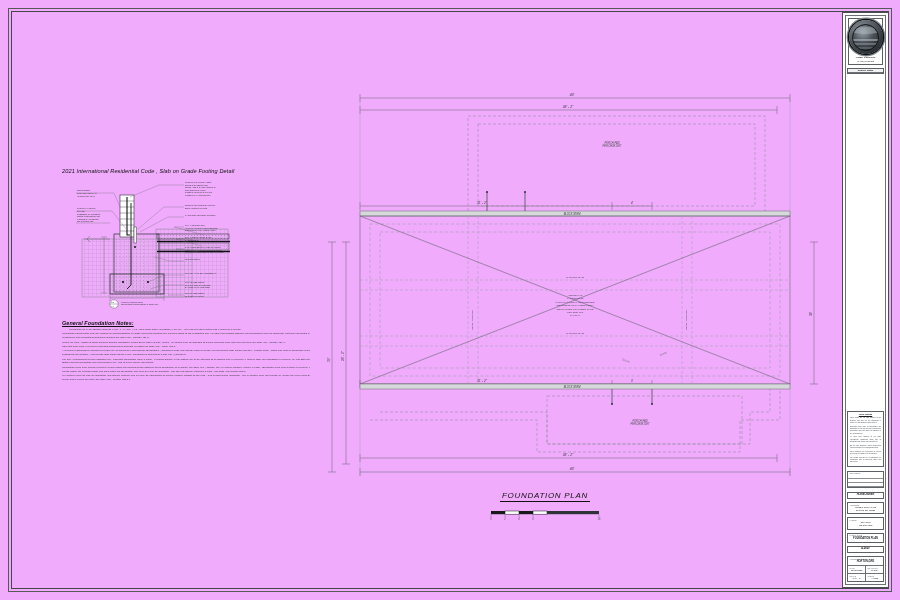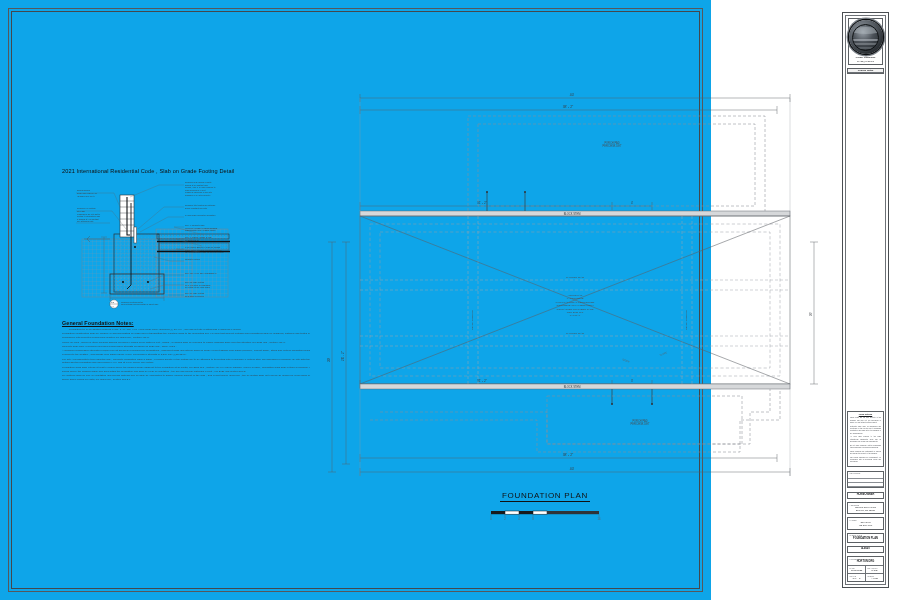--- a/index.html
+++ b/index.html
@@ -1,19 +1,19 @@
 <!DOCTYPE html>
 <html><head>
 <meta charset="utf-8">
 <style>
   html,body{margin:0;padding:0;background:#ffffff;}
   body{width:900px;height:600px;overflow:hidden;
        font-family:"Liberation Sans",sans-serif;color:#1a1a1a;}
 
-  #sheet{position:relative;width:711px;height:600px;background:#0ea5e9;}
+  #sheet{position:relative;width:900px;height:600px;background:#f0abfc;font-style:italic;}
 
   
   .frame-outer{position:absolute;left:8px;top:8px;right:8px;bottom:8px;
       border:1px solid #55585c;box-sizing:border-box;}
   .frame-inner{position:absolute;left:11px;top:11px;right:11px;bottom:11px;
       border:1.6px solid #44484c;box-sizing:border-box;}
 
   
   .detail-wrap{position:absolute;left:62px;top:168px;width:250px;}
   .detail-title{font-size:5.6px;letter-spacing:.1px;color:#111;

